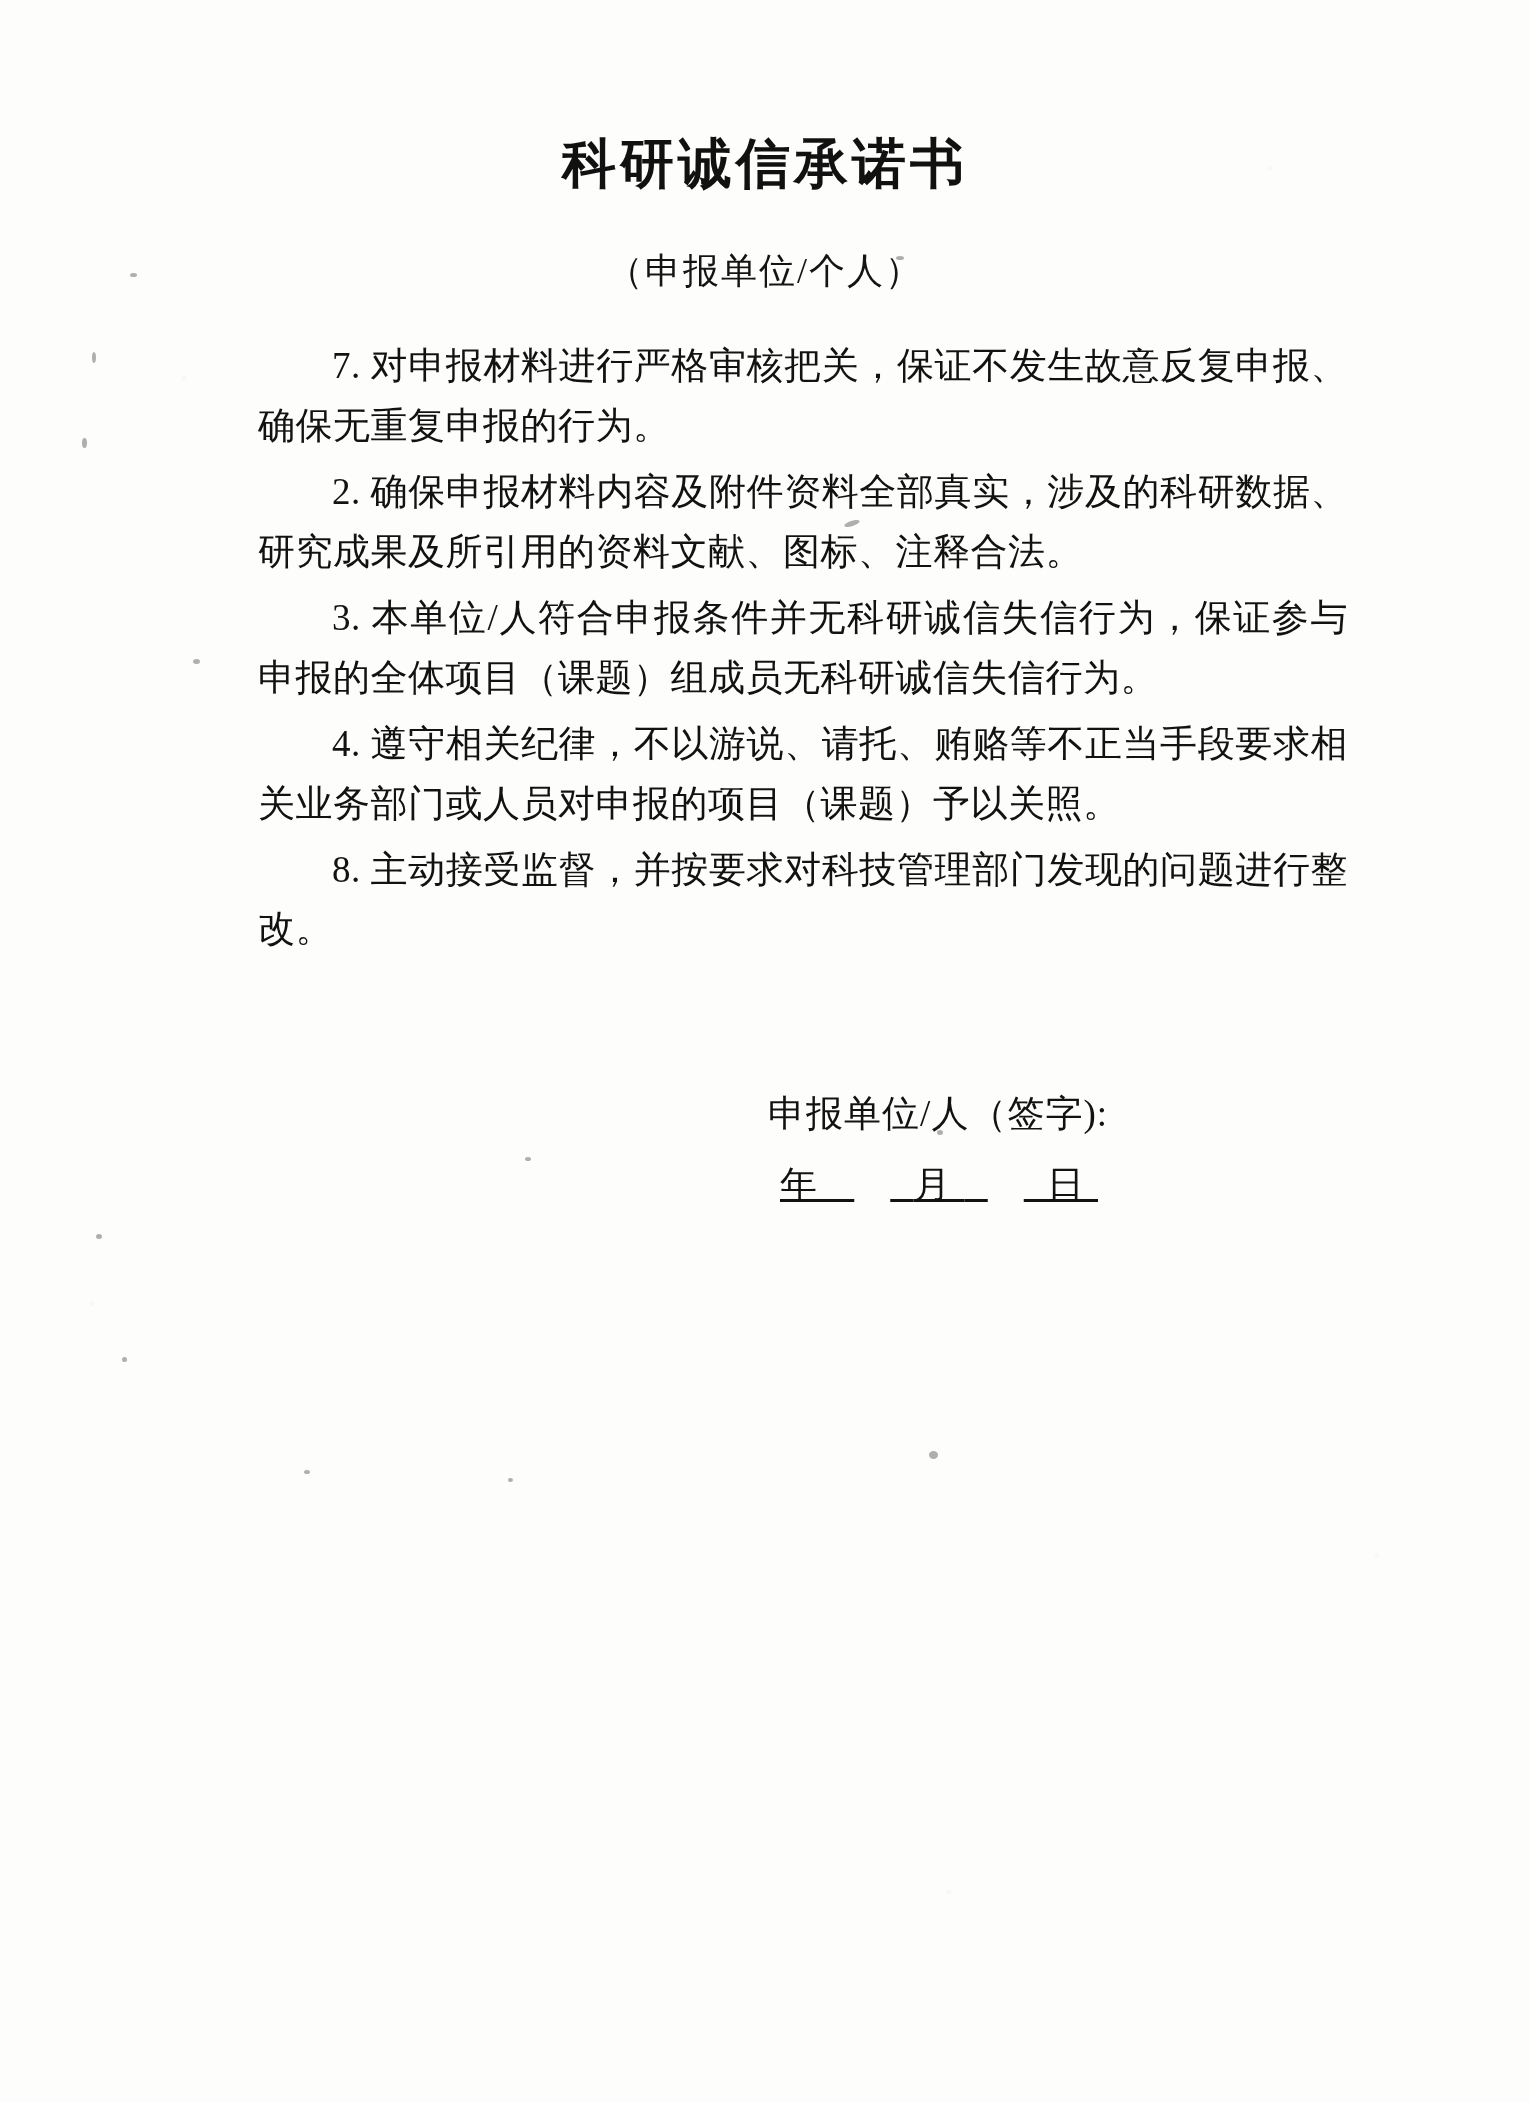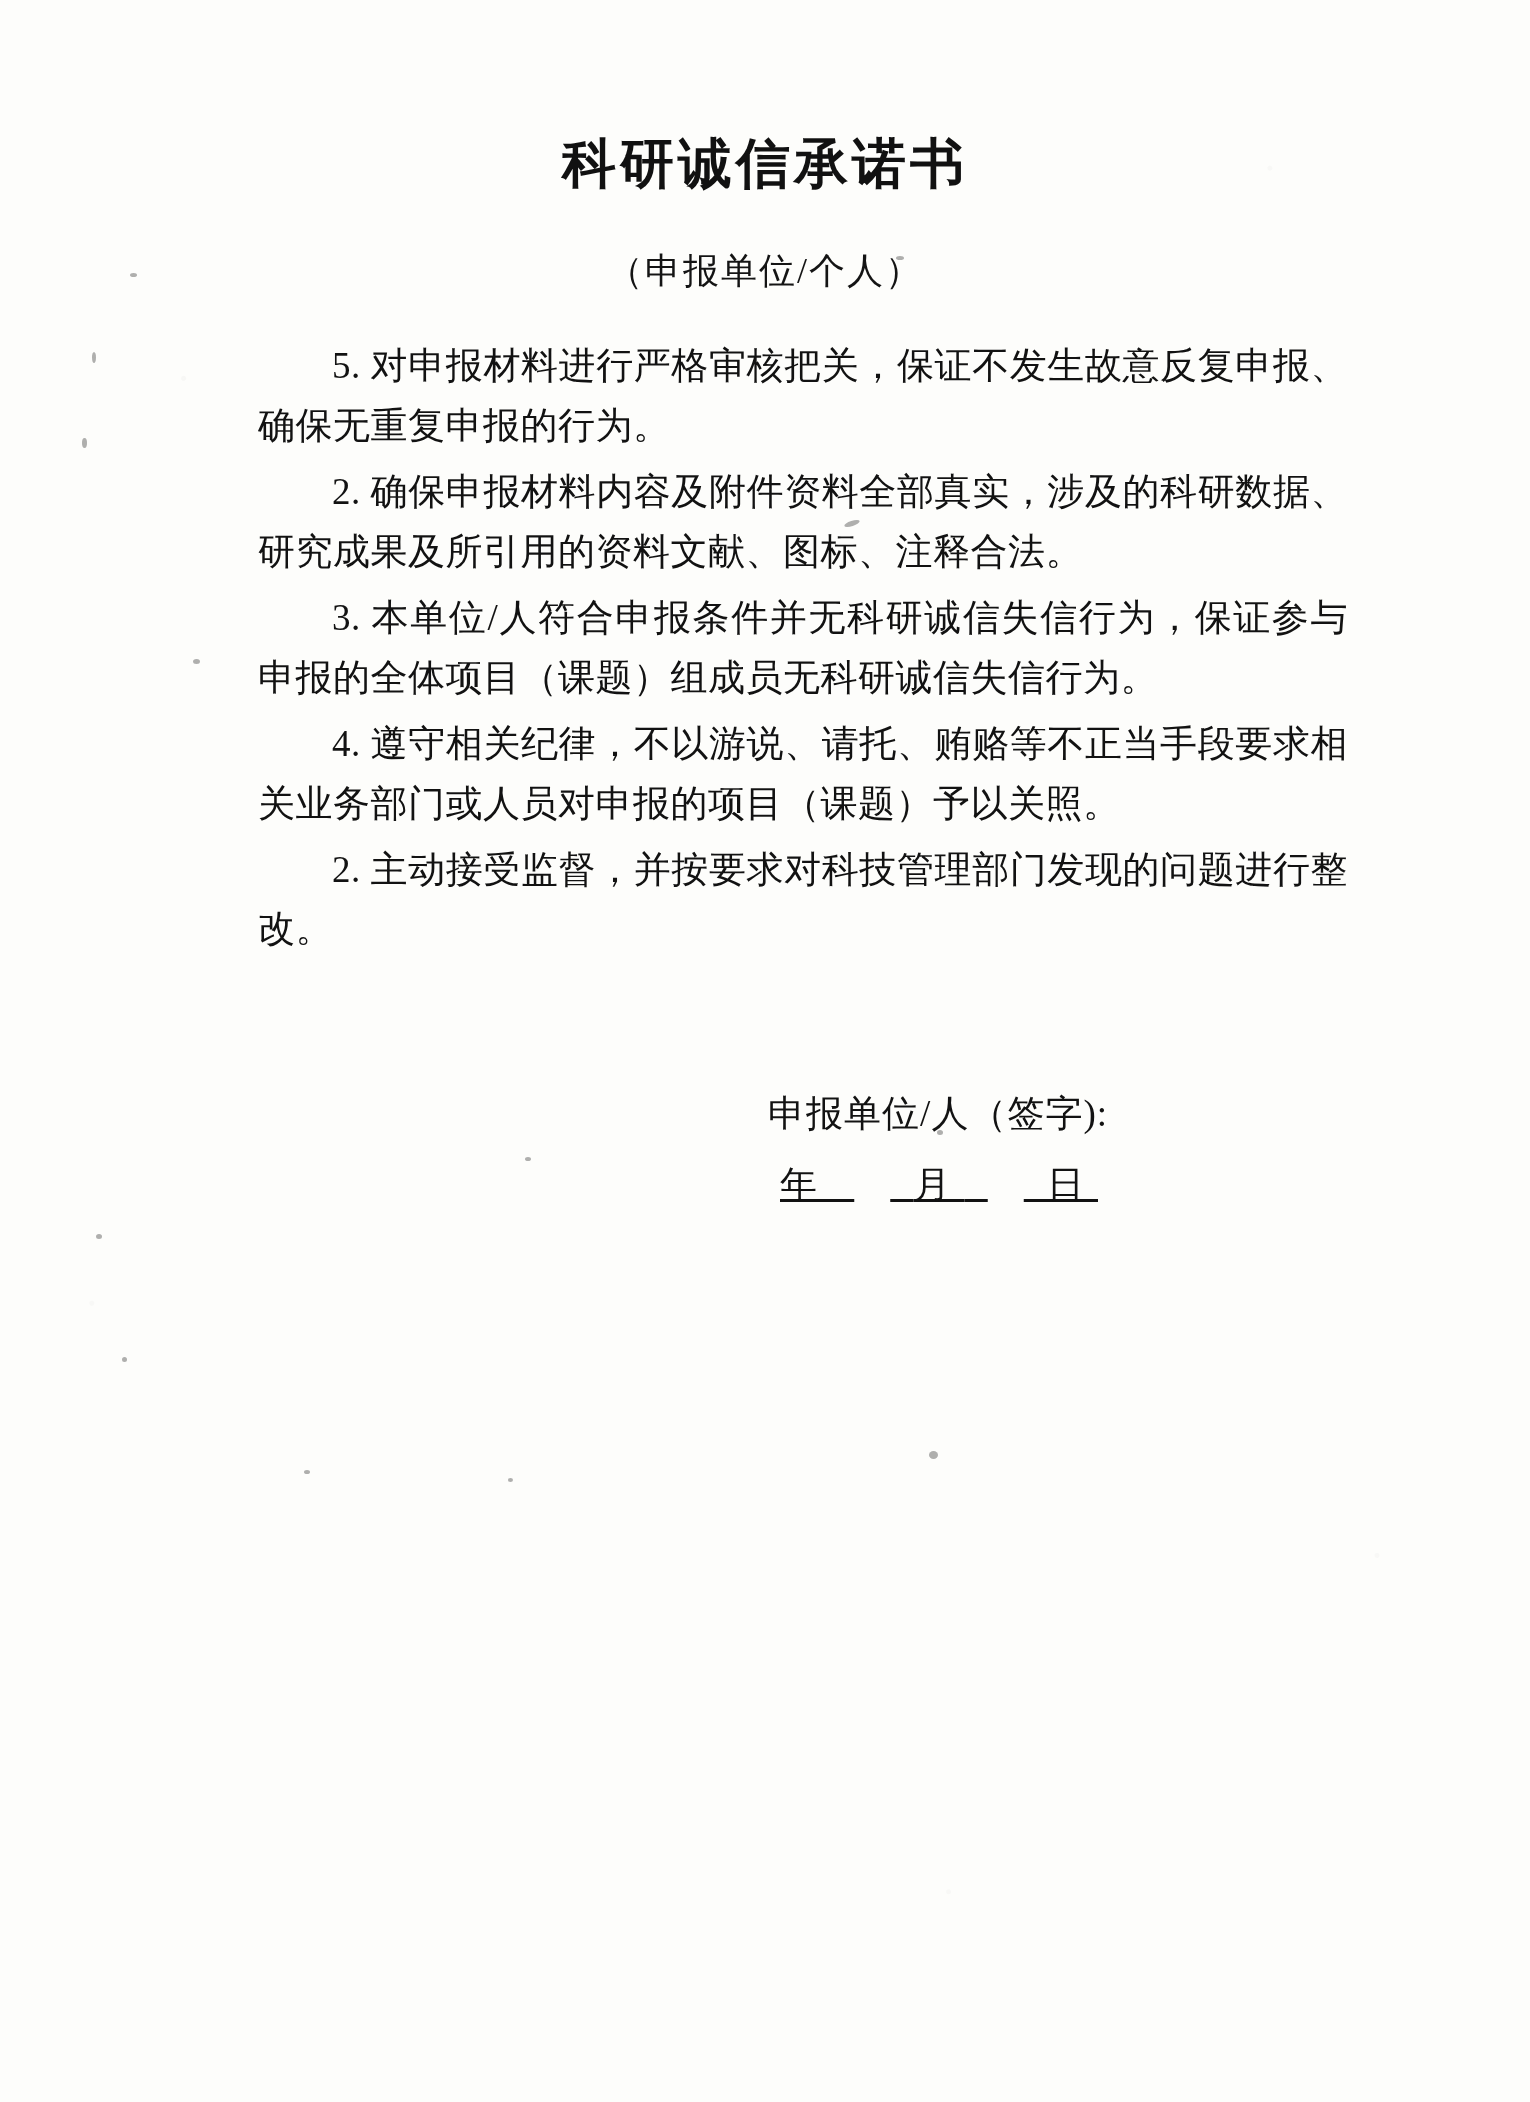--- a/index.html
+++ b/index.html
@@ -126,29 +126,29 @@
 
   <div class="content">
 
     <div class="doc-title">科研诚信承诺书</div>
 
     <div class="doc-subtitle">（申报单位/个人）</div>
 
     <div class="body-block">
 
 
-      <p class="para">5. 对申报材料进行严格审核把关，保证不发生故意反复申报、确保无重复申报的行为。</p>
+      <p class="para">7. 对申报材料进行严格审核把关，保证不发生故意反复申报、确保无重复申报的行为。</p>
 
       <p class="para">2. 确保申报材料内容及附件资料全部真实，涉及的科研数据、研究成果及所引用的资料文献、图标、注释合法。</p>
 
       <p class="para">3. 本单位/人符合申报条件并无科研诚信失信行为，保证参与申报的全体项目（课题）组成员无科研诚信失信行为。</p>
 
       <p class="para">4. 遵守相关纪律，不以游说、请托、贿赂等不正当手段要求相关业务部门或人员对申报的项目（课题）予以关照。</p>
 
-      <p class="para">2. 主动接受监督，并按要求对科技管理部门发现的问题进行整改。</p>
+      <p class="para">8. 主动接受监督，并按要求对科技管理部门发现的问题进行整改。</p>
 
 
       <div class="sign-block">
         <span class="sign-line">申报单位/人（签字):</span>
         <span class="date-line">
           <span>年</span>
           <span class="gap"></span>
           <span>月</span>
           <span class="gap"></span>
           <span>日</span>

